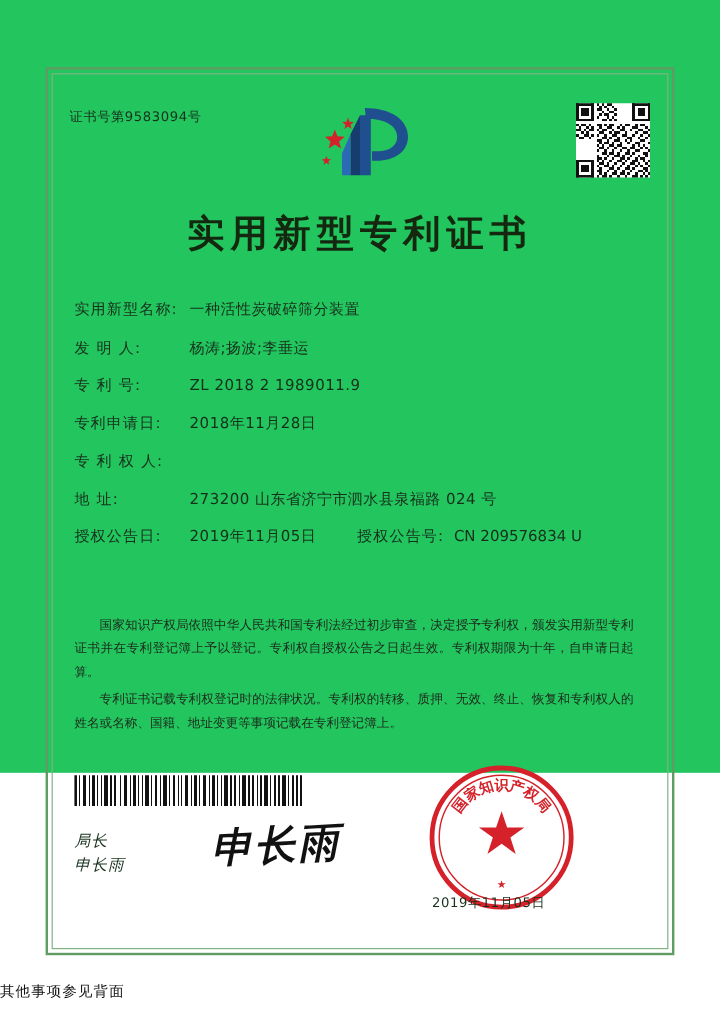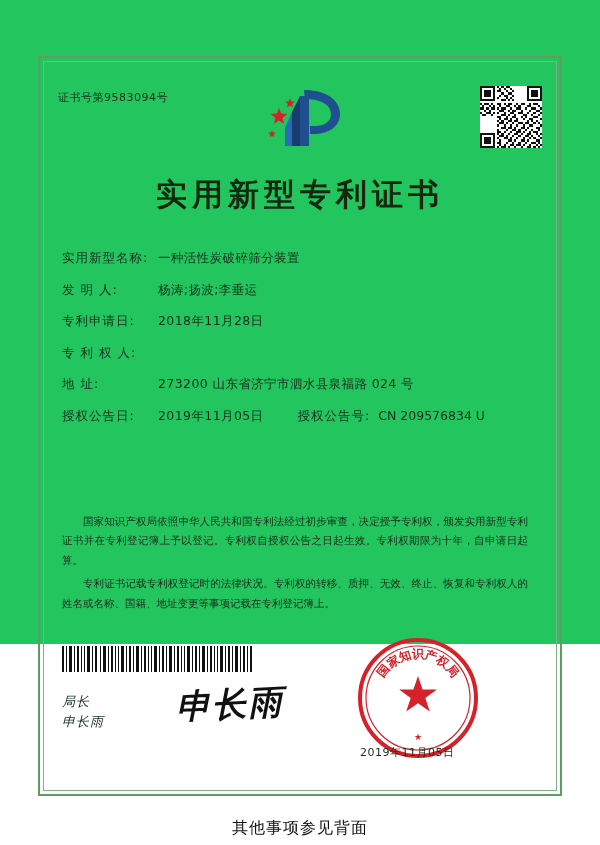--- a/index.html
+++ b/index.html
@@ -193,22 +193,22 @@
     top: 778px;
     text-align: center;
     font-size: 10.5px;
     color: #17301c;
   }
   .footer-note {
     position: absolute;
     left: 0;
     right: 0;
     top: 818px;
-    text-align: center;
-    font-size: 16px;
+    text-align: left;
+    font-size: 12px;
     color: #111;
     letter-spacing: 1px;
   }
 </style>
 </head>
 <body>
 
 <div class="page">
 
   <div class="cert-border"></div>
@@ -440,20 +440,24 @@
   <div class="fields">
     <div class="field-row">
       <span class="field-label">实用新型名称:</span>
       <span class="field-value">一种活性炭破碎筛分装置</span>
     </div>
     <div class="field-row">
       <span class="field-label">发 明 人:</span>
       <span class="field-value">杨涛;扬波;李垂运</span>
     </div>
     <div class="field-row">
+      <span class="field-label">专 利 号:</span>
+      <span class="field-value">ZL 2018 2 1989011.9</span>
+    </div>
+    <div class="field-row">
       <span class="field-label">专利申请日:</span>
       <span class="field-value">2018年11月28日</span>
     </div>
     <div class="field-row">
       <span class="field-label">专 利 权 人:</span>
     </div>
     <div class="field-row">
       <span class="field-label">地 址:</span>
       <span class="field-value">273200 山东省济宁市泗水县泉福路 024 号</span>
     </div>

